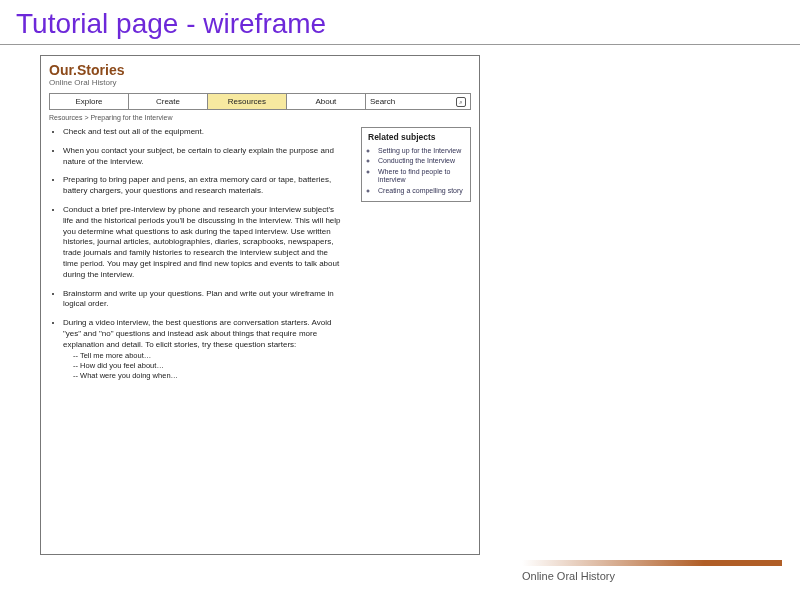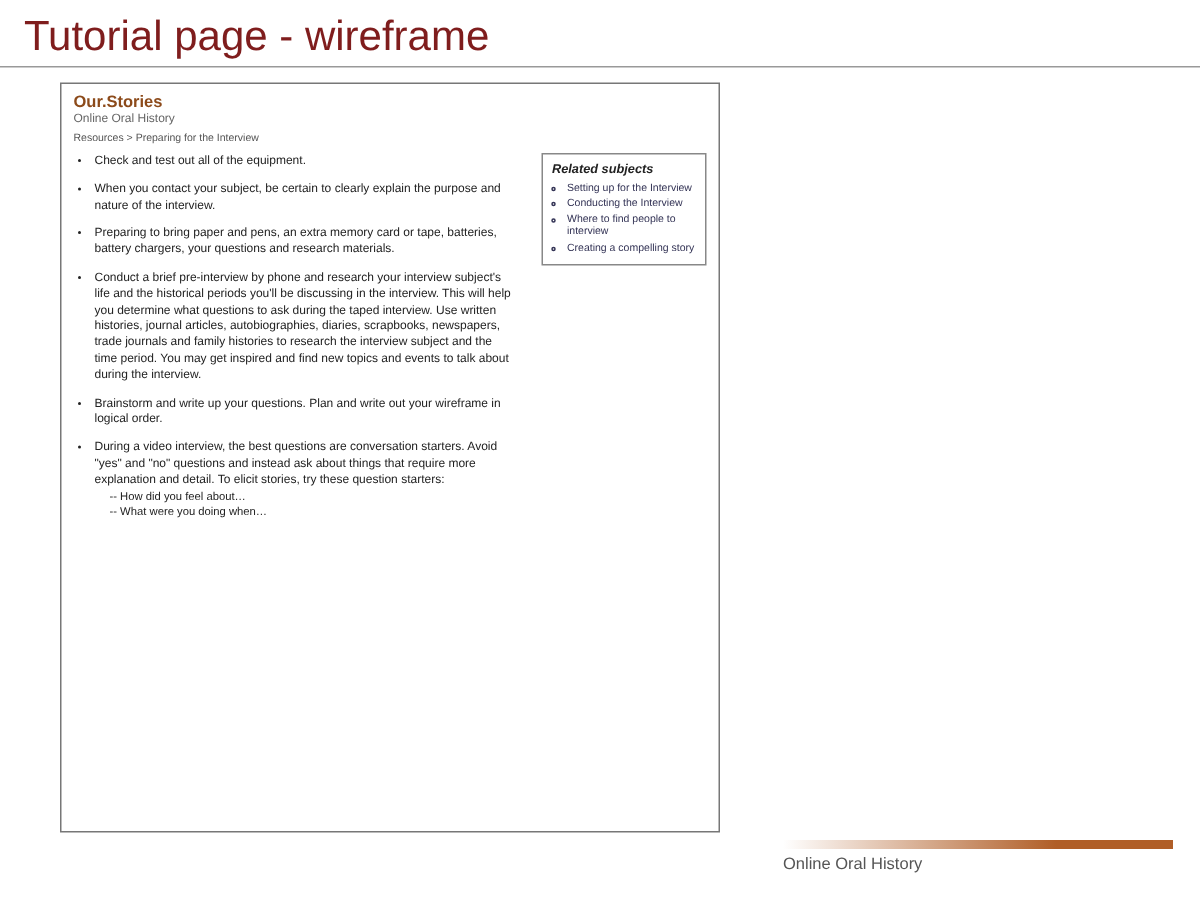--- a/index.html
+++ b/index.html
@@ -1,68 +1,79 @@
 <!DOCTYPE html>
 <html><head>
 <meta charset="utf-8">
 <style>
   * { box-sizing: border-box; margin: 0; padding: 0; }
   body { width: 800px; height: 600px; font-family: Verdana, Arial, sans-serif; background: #fff; position: relative; overflow: hidden; }
-  .slide-title { font-size: 28px; font-weight: normal; padding: 8px 16px 4px; border-bottom: 1px solid #999; color: #7f1d1d; font-family: Verdana, sans-serif; }
+  .slide-title { font-size: 28px; font-weight: normal; padding: 8px 16px 4px; border-bottom: 1px solid #999; color: #6d28d9; font-family: Verdana, sans-serif; }
   .wireframe { border: 1px solid #777; margin: 10px 40px; width: 440px; height: 500px; padding: 6px 8px; font-size: 7.5px; color: #222; background: #fff; }
-  .wf-logo { font-weight: bold; font-size: 11px; color: #8c4a1a; }
+  .wf-logo { font-weight: bold; font-size: 14px; color: #8c4a1a; }
   .wf-sub { font-size: 8px; color: #666; margin-bottom: 6px; }
   .wf-top { display: flex; justify-content: flex-end; font-size: 8px; color: #333; margin-top: -18px; margin-bottom: 8px; }
   .wf-nav { display: flex; border: 1px solid #888; margin-bottom: 4px; }
   .wf-nav div { flex: 1; text-align: center; padding: 3px 2px; border-right: 1px solid #888; font-size: 8px; }
   .wf-nav div:last-child { border-right: none; }
   .wf-nav .active { background: #f7e9a0; }
   .wf-nav .search { flex: 1.3; display: flex; align-items: center; justify-content: space-between; padding: 0 4px; }
   .wf-nav .search .icon { width: 10px; height: 10px; border: 1px solid #555; border-radius: 2px; font-size: 6px; line-height: 8px; text-align: center; }
   .wf-crumb { font-size: 7px; color: #555; margin: 4px 0 6px; }
   .wf-head { display: flex; justify-content: space-between; align-items: center; margin-bottom: 6px; }
   .wf-h1 { font-weight: bold; font-size: 12px; }
   .wf-share { font-size: 7px; }
   .wf-body { display: flex; gap: 20px; }
   .wf-main { flex: 1; }
   .wf-main ul { list-style: disc; padding-left: 14px; }
   .wf-main li { margin-bottom: 8px; line-height: 1.35; font-size: 8px; }
   .wf-main .sub { margin-left: 10px; font-size: 7.5px; }
   .wf-side { width: 110px; border: 1px solid #888; padding: 4px 6px; align-self: flex-start; }
-  .wf-side h4 { font-style: italic; font-weight: bold; font-size: 8.5px; margin-bottom: 5px; }
+  .wf-side h4 { font-weight: bold; font-size: 8.5px; margin-bottom: 5px; }
   .wf-side ul { list-style: circle; padding-left: 10px; }
   .wf-side li { font-size: 7px; color: #335; margin-bottom: 2px; line-height: 1.2; }
   .footer-brand { position: absolute; right: 18px; bottom: 18px; text-align: left; }
   .footer-brand .bar { height: 6px; background: linear-gradient(to right, #fff 0%, #b05e27 70%, #b05e27 100%); width: 260px; margin-bottom: 4px; }
   .footer-brand .name { font-weight: bold; font-size: 20px; color: #8c4a1a; font-family: Georgia, serif; }
   .footer-brand .tag { font-size: 11px; color: #555; }
 </style>
 </head>
 <body>
 
 <div class="slide-title">Tutorial page - wireframe</div>
 
 <div class="wireframe">
   <div class="wf-logo">Our.Stories</div>
   <div class="wf-sub">Online Oral History</div>
 
+  <div class="wf-nav">
+    <div>Explore</div>
+    <div>Create</div>
+    <div class="active">Resources</div>
+    <div>About</div>
+    <div class="search">
+      <span>Search</span>
+      <span class="icon">⌕</span>
+    </div>
+  </div>
 
   <div class="wf-crumb">Resources &gt; Preparing for the Interview</div>
 
 
   <div class="wf-body">
     <div class="wf-main">
       <ul>
         <li>Check and test out all of the equipment.</li>
         <li>When you contact your subject, be certain to clearly explain the purpose and nature of the interview.</li>
         <li>Preparing to bring paper and pens, an extra memory card or tape, batteries, battery chargers, your questions and research materials.</li>
         <li>Conduct a brief pre-interview by phone and research your interview subject's life and the historical periods you'll be discussing in the interview. This will help you determine what questions to ask during the taped interview. Use written histories, journal articles, autobiographies, diaries, scrapbooks, newspapers, trade journals and family histories to research the interview subject and the time period. You may get inspired and find new topics and events to talk about during the interview.</li>
         <li>Brainstorm and write up your questions. Plan and write out your wireframe in logical order.</li>
         <li>
           <span>During a video interview, the best questions are conversation starters. Avoid "yes" and "no" questions and instead ask about things that require more explanation and detail. To elicit stories, try these question starters:</span>
+          <div class="sub">-- Tell me more about…</div>
           <div class="sub">-- How did you feel about…</div>
           <div class="sub">-- What were you doing when…</div>
         </li>
       </ul>
     </div>
     <div class="wf-side">
       <h4>Related subjects</h4>
       <ul>
         <li>Setting up for the Interview</li>
         <li>Conducting the Interview</li>

